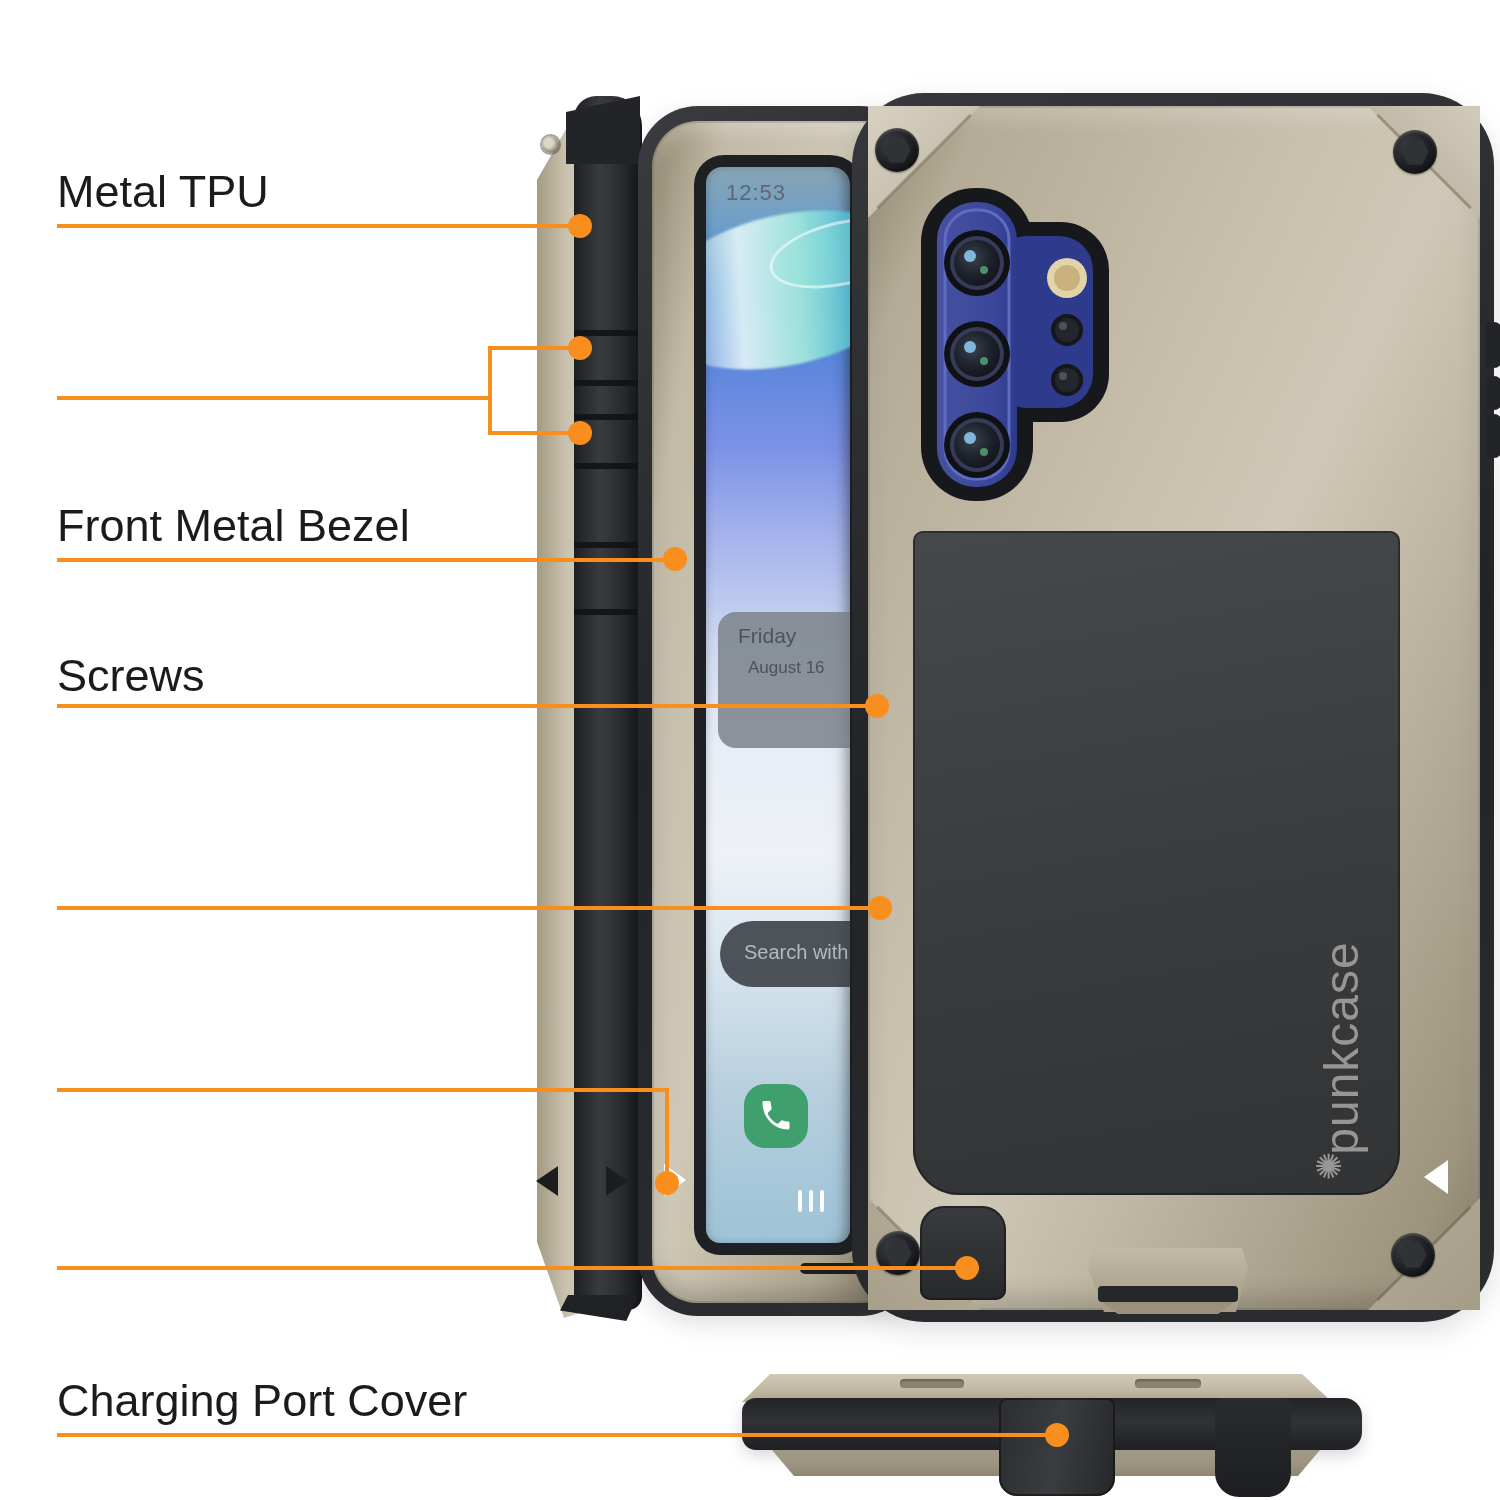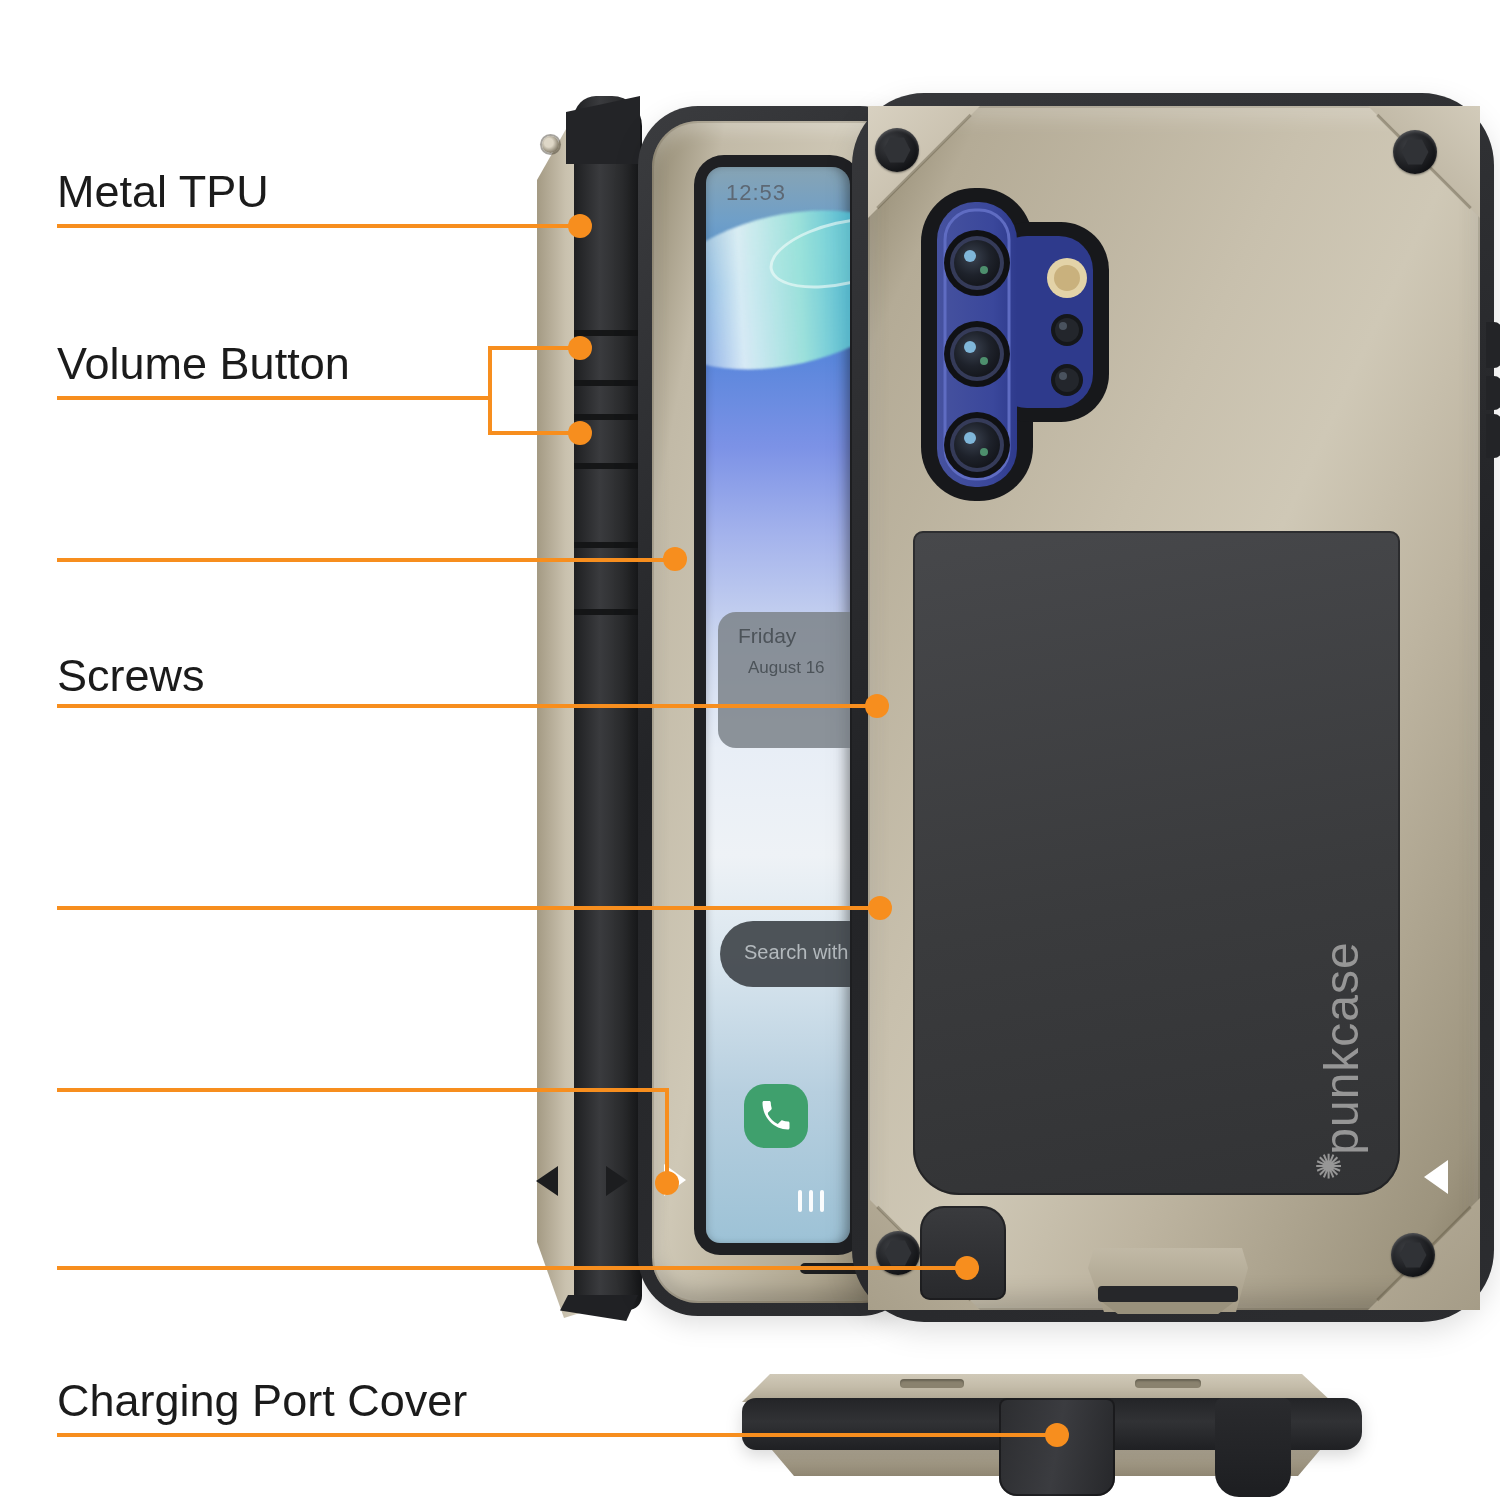--- a/index.html
+++ b/index.html
@@ -298,21 +298,21 @@
     <div class="bv-topface"></div>
     <div class="bv-slot bvs1"></div>
     <div class="bv-slot bvs2"></div>
     <div class="bv-lip"></div>
     <div class="bv-band"></div>
     <div class="bv-flap"></div>
     <div class="bv-cap"></div>
   </div>
 
   <div class="lbl lbl1">Metal TPU</div>
-  <div class="lbl lbl2">Volume Button</div>
+  <div class="lbl lbl3">Front Metal Bezel</div>
   <div class="lbl lbl4">Screws</div>
   <div class="lbl lbl8">Charging Port Cover</div>
 
   <div class="ln ln1"></div>
   <div class="ln ln2"></div>
   <div class="ln-v ln2v"></div>
   <div class="ln ln2a"></div>
   <div class="ln ln2b"></div>
   <div class="ln ln3"></div>
   <div class="ln ln4"></div>

